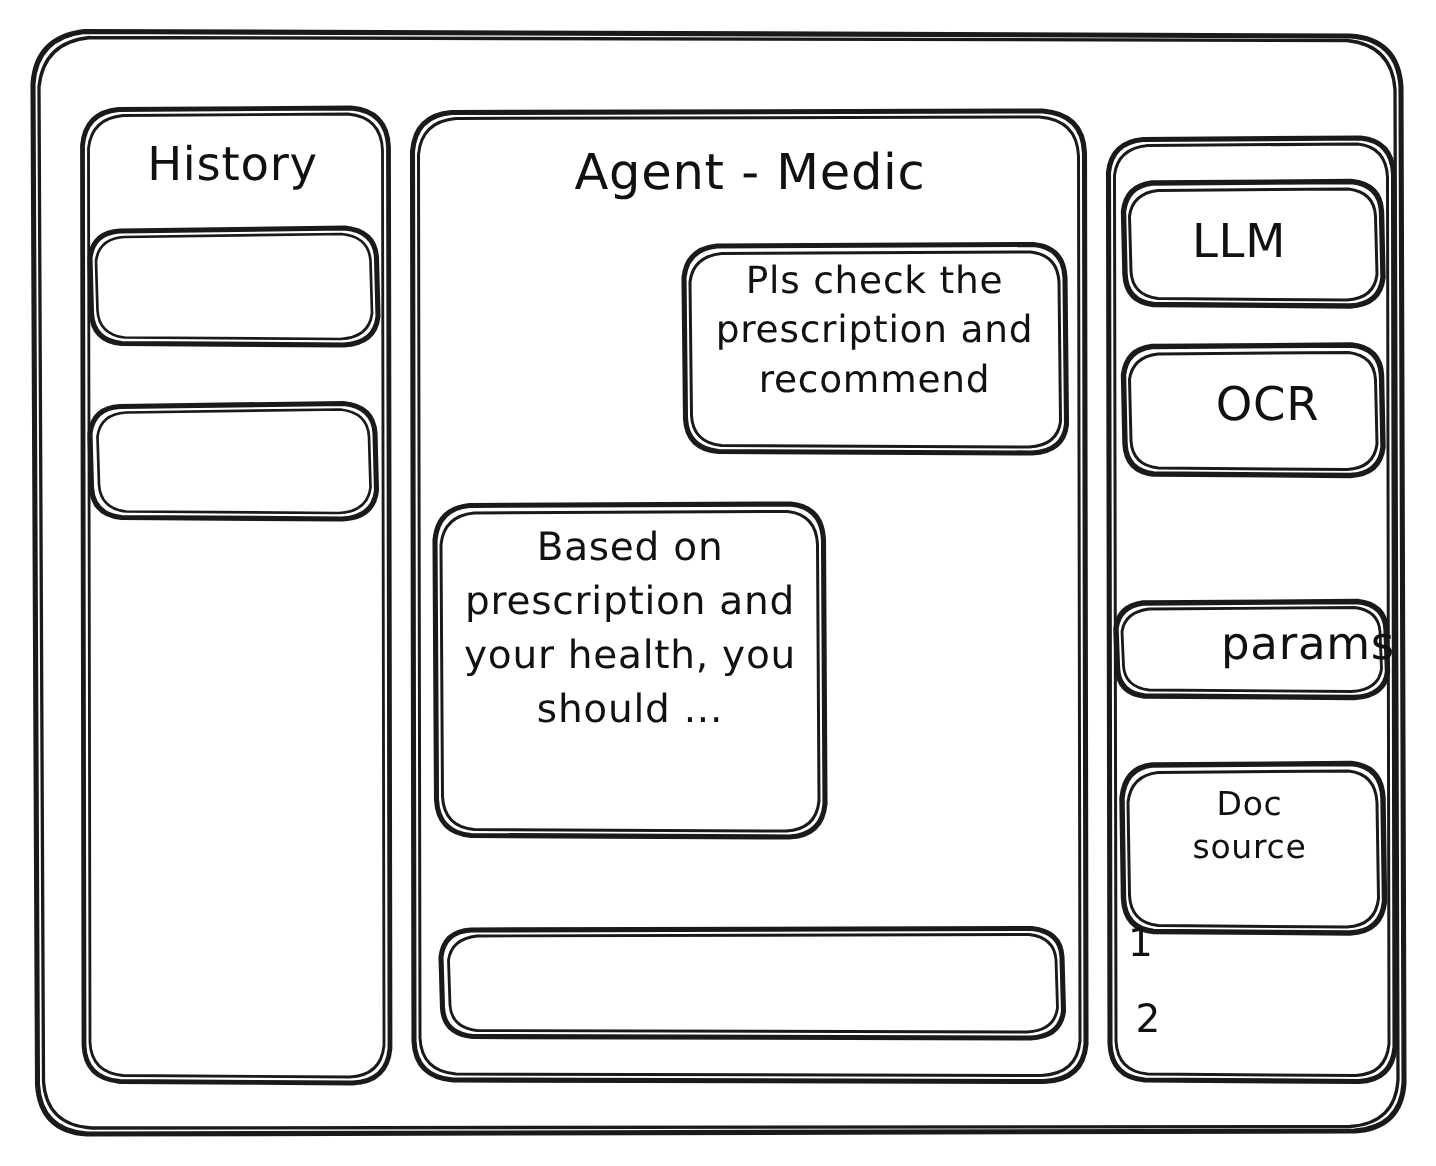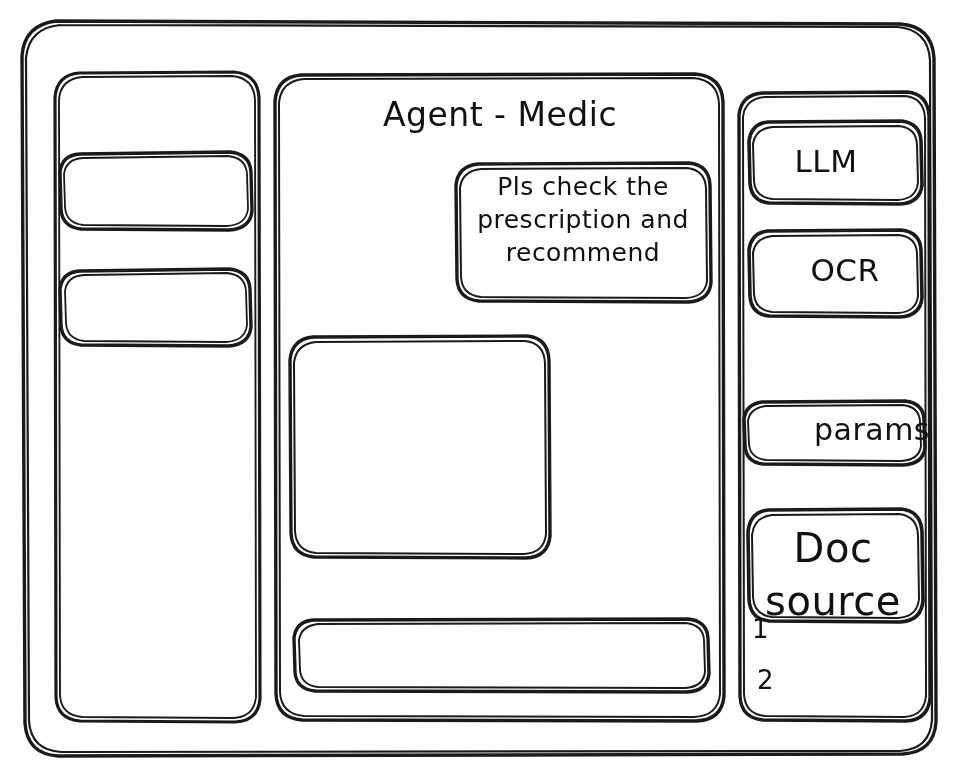--- a/index.html
+++ b/index.html
@@ -61,21 +61,21 @@
   #ocr-label {
     left: 752px; top: 252px; width: 186px;
     font-size: 31px;
   }
   #params-label {
     left: 784px; top: 412px; width: 176px;
     font-size: 30px;
   }
   #docsource-label {
     left: 752px; top: 522px; width: 162px;
-    font-size: 40px; line-height: 1.32;
+    font-size: 22px; line-height: 1.32;
   }
   #doc-item-1 {
     left: 752px; top: 614px; width: 40px;
     font-size: 26px; text-align: left;
   }
   #doc-item-2 {
     left: 757px; top: 665px; width: 40px;
     font-size: 26px; text-align: left;
   }
   .hit {
@@ -151,25 +151,27 @@
       </g>
 
       <g>
         <path stroke-width="3.6" d="M768,510 L901,509 Q921,511 922,532 L923,601 Q921,621 900,622 L769,621 Q750,619 749,599 L748,532 Q750,512 768,510 Z"></path>
         <path stroke-width="2.0" d="M772,515 L899,514 Q917,516 918,535 L919,599 Q917,617 898,618 L772,617 Q754,615 753,597 L752,535 Q754,517 772,515"></path>
       </g>
 
     </g>
   </svg>
 
+  <div class="lbl" id="history-title">History</div>
 
   <div class="lbl" id="agent-title">Agent - Medic</div>
 
   <div class="lbl" id="user-msg-text">Pls check the prescription and recommend</div>
 
+  <div class="lbl" id="agent-msg-text">Based on prescription and your health, you should ...</div>
 
   <div class="lbl" id="llm-label">LLM</div>
 
   <div class="lbl" id="ocr-label">OCR</div>
 
   <div class="lbl" id="params-label">params</div>
 
   <div class="lbl" id="docsource-label">Doc
 source</div>
 

